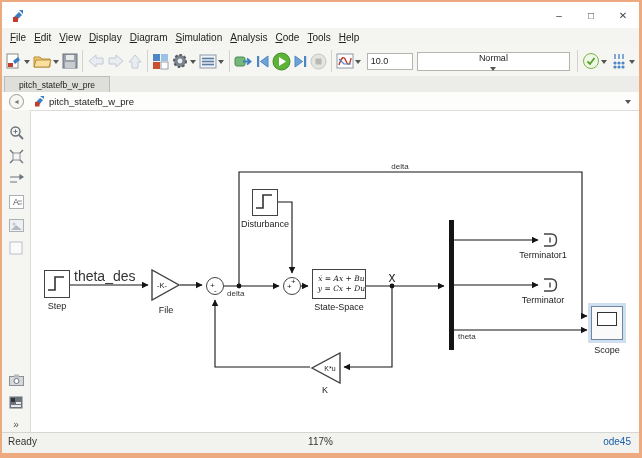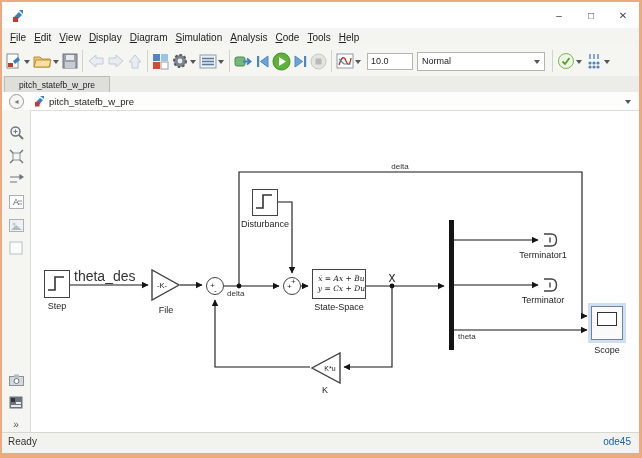--- a/index.html
+++ b/index.html
@@ -15,21 +15,21 @@
   .win-btns{margin-left:auto;display:flex;}
   .win-btn{width:32px;height:24px;display:flex;align-items:center;justify-content:center;font-size:10px;color:#444;}
   .menubar{position:absolute;left:0;top:26px;right:0;height:18px;background:#f4f4f1;display:flex;align-items:center;padding-left:4px;}
   .menu-item{font-size:10px;color:#222;padding:0 4px;}
   .menu-item::first-letter{text-decoration:underline;}
   .toolbar{position:absolute;left:0;top:44px;right:0;height:30px;background:#f5f5f2;border-bottom:1px solid #b91c1c;display:flex;align-items:center;padding:0 2px;}
   .icon-btn{height:24px;display:flex;align-items:center;justify-content:center;padding:0 1px;}
   .caret{width:0;height:0;border:3px solid transparent;border-top:4px solid #555;margin:4px 2px 0 0;}
   .sep{width:1px;height:22px;background:#d2d2ce;margin:0 3px;}
   .stop-time{width:38px;height:15px;border:1px solid #b5b5b0;background:#fff;font-size:9px;color:#222;padding:0 3px;margin:0 4px;font-family:"Liberation Sans",sans-serif;}
-  .mode-combo{width:118px;height:17px;border:1px solid #b5b5b0;background:#fff;display:flex;align-items:center;font-size:9px;color:#222;padding:0 4px;justify-content:space-between;margin-right:4px;}
+  .mode-combo{width:118px;height:17px;border:1px solid #b5b5b0;background:#fff;display:flex;align-items:center;font-size:9px;color:#222;padding:0 20px;justify-content:space-between;margin-right:4px;flex-direction:column;}
   .tabbar{position:absolute;left:0;top:74px;right:0;height:16px;background:#ececE9;border-bottom:1px solid #d6d6d2;display:flex;}
   .tab{height:16px;box-sizing:border-box;background:#dededa;border:1px solid #bdbdb8;border-bottom:none;padding:0 14px;font-size:8.5px;color:#222;display:flex;align-items:center;margin-left:2px;}
   .breadcrumb{position:absolute;left:0;top:90px;right:0;height:18px;background:#fdfdfb;border-bottom:1px solid #dedeD9;display:flex;align-items:center;}
   .bc-back{width:13px;height:13px;border-radius:50%;border:1px solid #9a9a96;margin:0 9px 0 7px;display:flex;align-items:center;justify-content:center;color:#777;font-size:8px;background:#f6f6f3;}
   .bc-label{font-size:9.5px;color:#222;margin-left:4px;}
   .bc-caret{margin-left:auto;margin-right:8px;}
   .palette{position:absolute;left:0;top:108px;width:28px;bottom:20px;background:#f5f5f2;border-right:1px solid #dcdcd7;}
   .pal-ic{position:absolute;left:6px;width:16px;height:16px;display:flex;align-items:center;justify-content:center;color:#666;}
   .statusbar{position:absolute;left:0;bottom:0;right:0;height:20px;background:#f2f2ef;border-top:1px solid #d6d6d2;font-size:10px;color:#333;}
   .status-left{position:absolute;left:6px;top:3px;}
@@ -381,16 +381,17 @@
           <rect x="2" y="2" width="4" height="4" fill="#2f343a"></rect>
           <rect x="7" y="6" width="5" height="2" fill="#e8eaec"></rect>
           <rect x="2" y="9" width="10" height="2" fill="#e8eaec"></rect>
         </svg>
     </div>
     <div class="pal-ic" style="top:306px;font-size:10px;color:#555;">»</div>
   </div>
 
   <div class="statusbar">
     <span class="status-left">Ready</span>
+    <span class="status-center">117%</span>
     <span class="status-right">ode45</span>
   </div>
 
 </div>
 
 </body></html>

